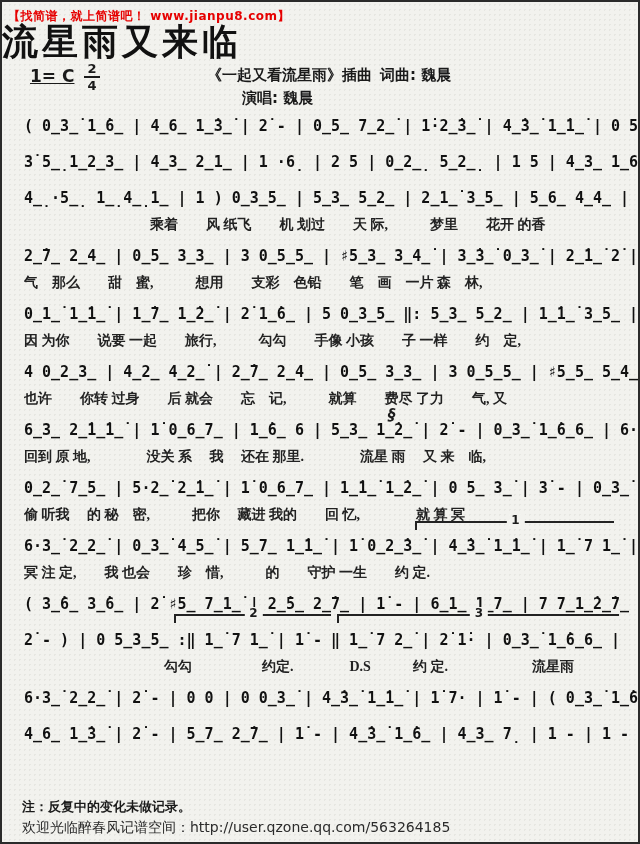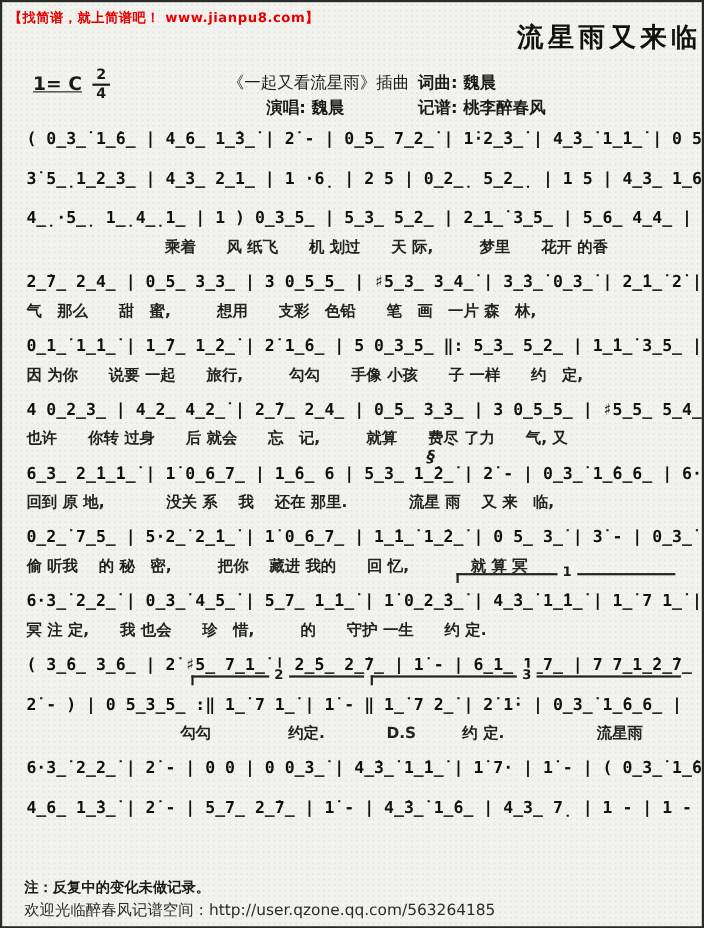--- a/index.html
+++ b/index.html
@@ -6,43 +6,43 @@
   .page {
     position:relative; width:640px; height:844px; box-sizing:border-box;
     margin:0 auto; border:2px solid #2a2a2a;
     background-color:#f2f2ee;
     background-image: radial-gradient(#e6e6e1 1px, transparent 1px);
     background-size:5px 5px;
     font-family:"DejaVu Sans", sans-serif; color:#1a1a1a; overflow:hidden;
   }
   .banner { position:absolute; top:6px; left:6px; font-size:12px; font-weight:bold;
             color:#e60000; letter-spacing:0.5px; }
-  .title  { position:absolute; top:16px; left:0; right:0; margin:0; text-align:right;
-            font-size:24px; font-weight:900; letter-spacing:4px; color:#111; }
+  .title  { position:absolute; top:16px; left:0; right:0; margin:0; text-align:left;
+            font-size:36px; font-weight:900; letter-spacing:4px; color:#111; }
   .key    { position:absolute; top:60px; left:28px; font-size:17px; font-weight:bold;text-decoration:underline; }
   .frac   { display:inline-flex; flex-direction:column; vertical-align:middle;
             margin-left:10px; line-height:1; font-size:13px; font-weight:bold; text-align:center; }
   .frac .num { border-bottom:2px solid #1a1a1a; padding:0 3px 1px; }
   .frac .den { padding-top:1px; }
-  .subtitle   { position:absolute; top:64px; left:205px; font-size:15px; font-weight:normal; }
+  .subtitle   { position:absolute; top:64px; left:205px; font-size:15px; font-weight:bold; }
   .credit     { font-size:15px; font-weight:bold; }
   .c-composer { position:absolute; top:64px; left:378px; }
   .c-singer   { position:absolute; top:87px; left:240px; }
   .c-transcriber { position:absolute; top:87px; left:378px; }
 
   .score { position:absolute; top:106px; left:22px; width:596px; }
   .line-block { position:relative; }
   .notes {
     height:36px; line-height:36px; font-family:"DejaVu Sans Mono", monospace;
     font-size:15px; font-weight:700; color:#111; white-space:nowrap;
     text-align:justify; text-align-last:justify; letter-spacing:0;
   }
   .lyrics {
     height:22px; line-height:18px; font-size:14px; font-weight:bold; color:#222;
-    white-space:pre; overflow:hidden;
+    white-space:pre; overflow:hidden;font-family:Liberation Serif, serif;
   }
 
   .segno { position:absolute; top:404px; left:386px; font-size:15px; font-weight:bold;
            font-style:italic; }
   .ending { position:absolute; height:7px; border-top:2px solid #222; border-left:2px solid #222; }
   .ending .endlabel { position:absolute; top:-9px; left:50%; transform:translateX(-50%);
            background:#f2f2ee; padding:0 5px; font-size:12px; font-weight:bold; line-height:1; }
   .ending1 { top:519px; left:413px; width:197px; }
   .ending2 { top:612px; left:172px; width:155px; }
   .ending3 { top:612px; left:335px; width:280px; }
@@ -62,21 +62,20 @@
   <div class="key">
     <span>1= C</span><span class="frac">
         <span class="num">2</span>
         <span class="den">4</span>
       </span>
   </div>
 
   <div class="subtitle">《一起又看流星雨》插曲</div>
   <div class="credit c-composer">词曲: 魏晨</div>
   <div class="credit c-singer">演唱: 魏晨</div>
-  <div class="credit c-transcriber">记谱: 桃李醉春风</div>
 
   <div class="score">
       <div class="line-block">
         <div class="notes">( 0̲3̲̇ 1̲̇6̲ | 4̲6̲ 1̲̇3̲̇ | 2̇ - | 0̲5̲ 7̲2̲̇ | 1̇·2̲̇3̲̇ | 4̲̇3̲̇ 1̲̇1̲̇ | 0 5 1̲̇2̲̇ |</div>
       </div>
       <div class="line-block">
         <div class="notes">3̇ 5̲̣1̲2̲3̲ | 4̲3̲ 2̲1̲ | 1 ·6̣ | 2 5 | 0̲2̲̣ 5̲2̲̣ | 1 5 | 4̲3̲ 1̲6̲̣ | 2̲1̲ ♯5̲̣4̲̣ |</div>
       </div>
       <div class="line-block">
         <div class="notes">4̲̣·5̲̣ 1̲̣4̲̣1̲ | 1 ) 0̲3̲5̲ | 5̲3̲ 5̲2̲ | 2̲1̲̇ 3̲5̲ | 5̲6̲ 4̲4̲ | 4 0̲2̲3̲ | 4̲2̲ 4̲2̲̇ |</div>

